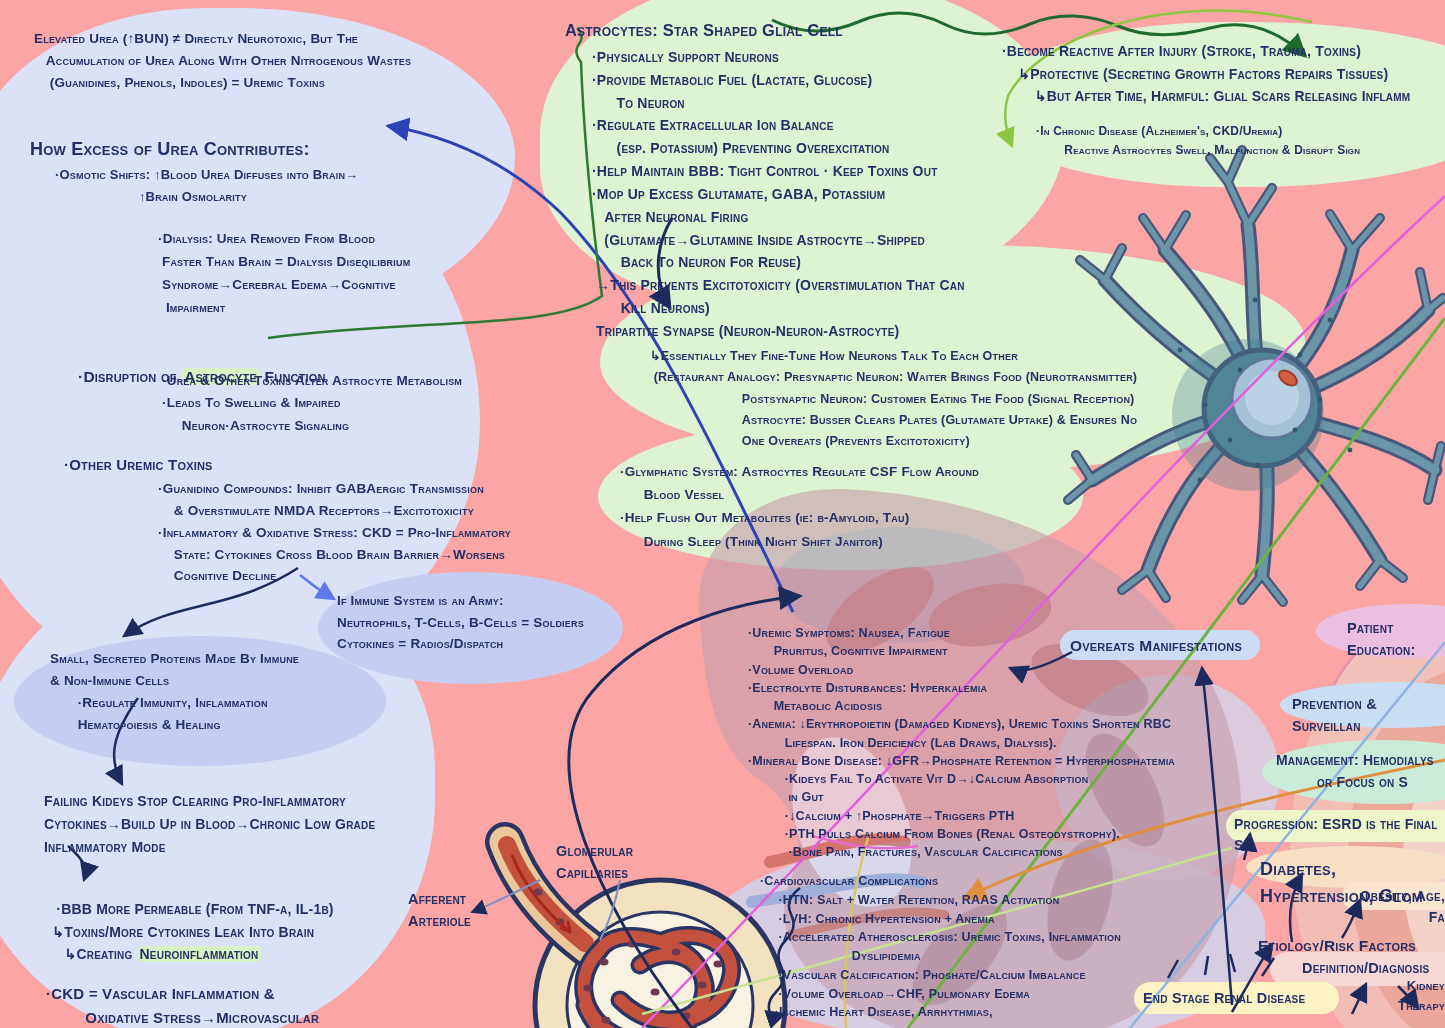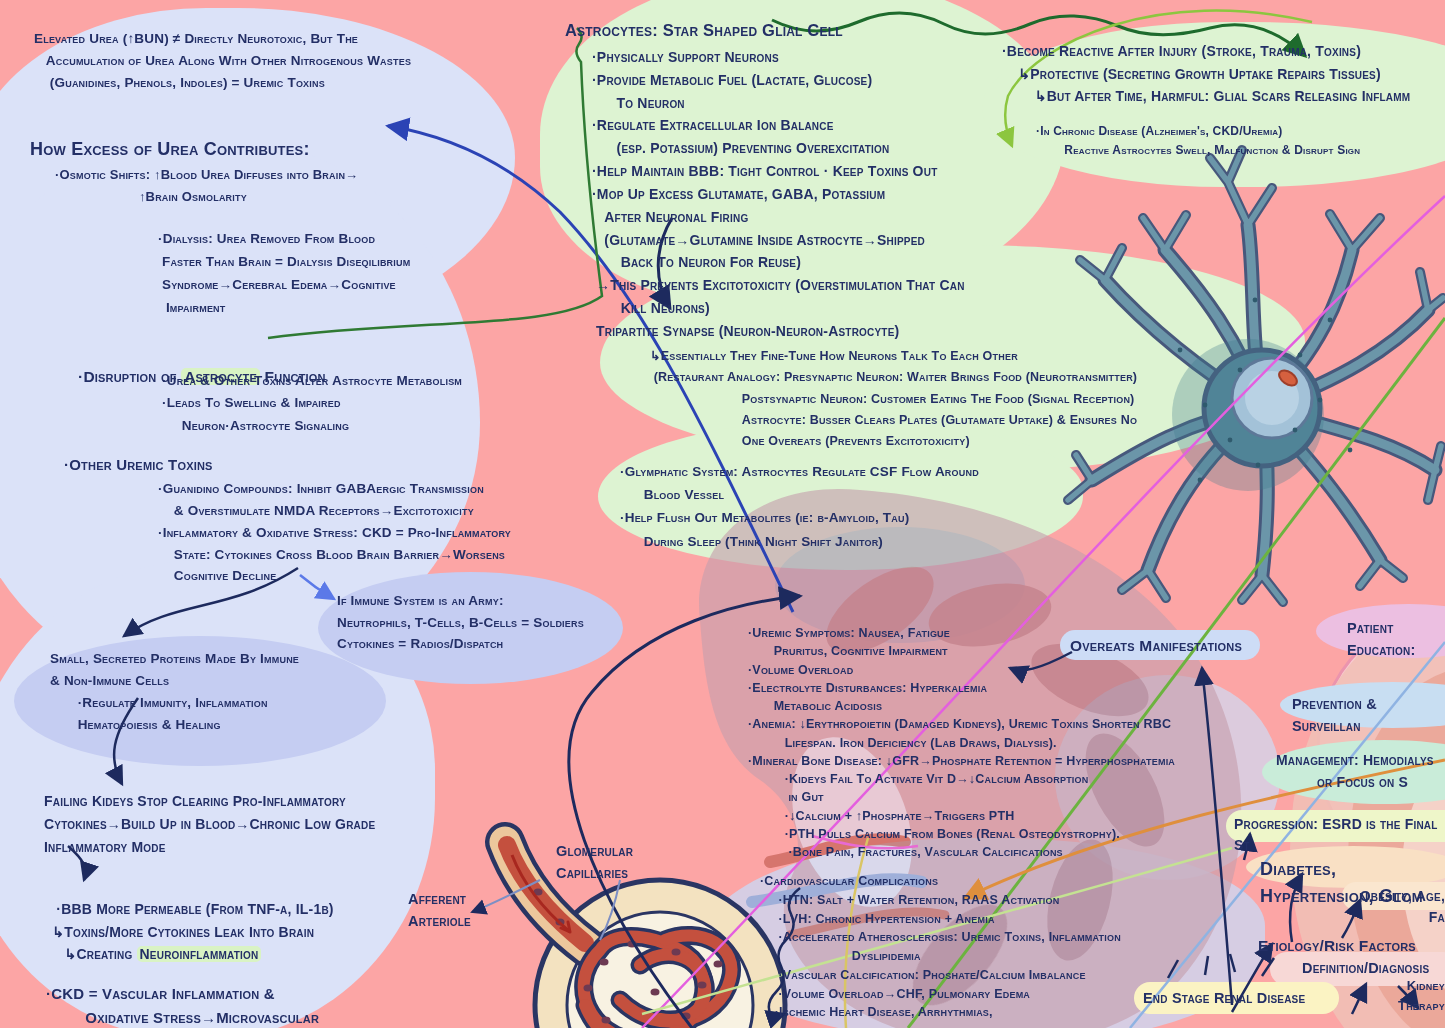--- a/index.html
+++ b/index.html
@@ -295,21 +295,21 @@
   <div class="hw" style="left:650px;top:346px;font-size:12.5px;line-height:1.7;">↳Essentially They Fine-Tune How Neurons Talk To Each Other
  (Restaurant Analogy: Presynaptic Neuron: Waiter Brings Food (Neurotransmitter)
                          Postsynaptic Neuron: Customer Eating The Food (Signal Reception)
                          Astrocyte: Busser Clears Plates (Glutamate Uptake) &amp; Ensures No
                          One Overeats (Prevents Excitotoxicity)</div>
   <div class="hw" style="left:620px;top:460px;font-size:13.5px;line-height:1.72;">·Glymphatic System: Astrocytes Regulate CSF Flow Around
       Blood Vessel
 ·Help Flush Out Metabolites (ie: β-Amyloid, Tau)
       During Sleep (Think Night Shift Janitor)</div>
   <div class="hw" style="left:1002px;top:40px;font-size:14px;line-height:1.62;">·Become Reactive After Injury (Stroke, Trauma, Toxins)
-    ↳Protective (Secreting Growth Uptake Repairs Tissues)
+    ↳Protective (Secreting Growth Factors Repairs Tissues)
         ↳But After Time, Harmful: Glial Scars Releasing Inflamm</div>
   <div class="hw" style="left:1036px;top:122px;font-size:12px;line-height:1.62;">·In Chronic Disease (Alzheimer's, CKD/Uremia)
         Reactive Astrocytes Swell, Malfunction &amp; Disrupt Sign</div>
 
   <div class="hw" style="left:1070px;top:634px;font-size:15.5px;">Overeats Manifestations</div>
   <div class="hw" style="left:748px;top:624px;font-size:12.5px;line-height:1.46;">·Uremic Symptoms: Nausea, Fatigue
        Pruritus, Cognitive Impairment
 ·Volume Overload
 ·Electrolyte Disturbances: Hyperkalemia
        Metabolic Acidosis

